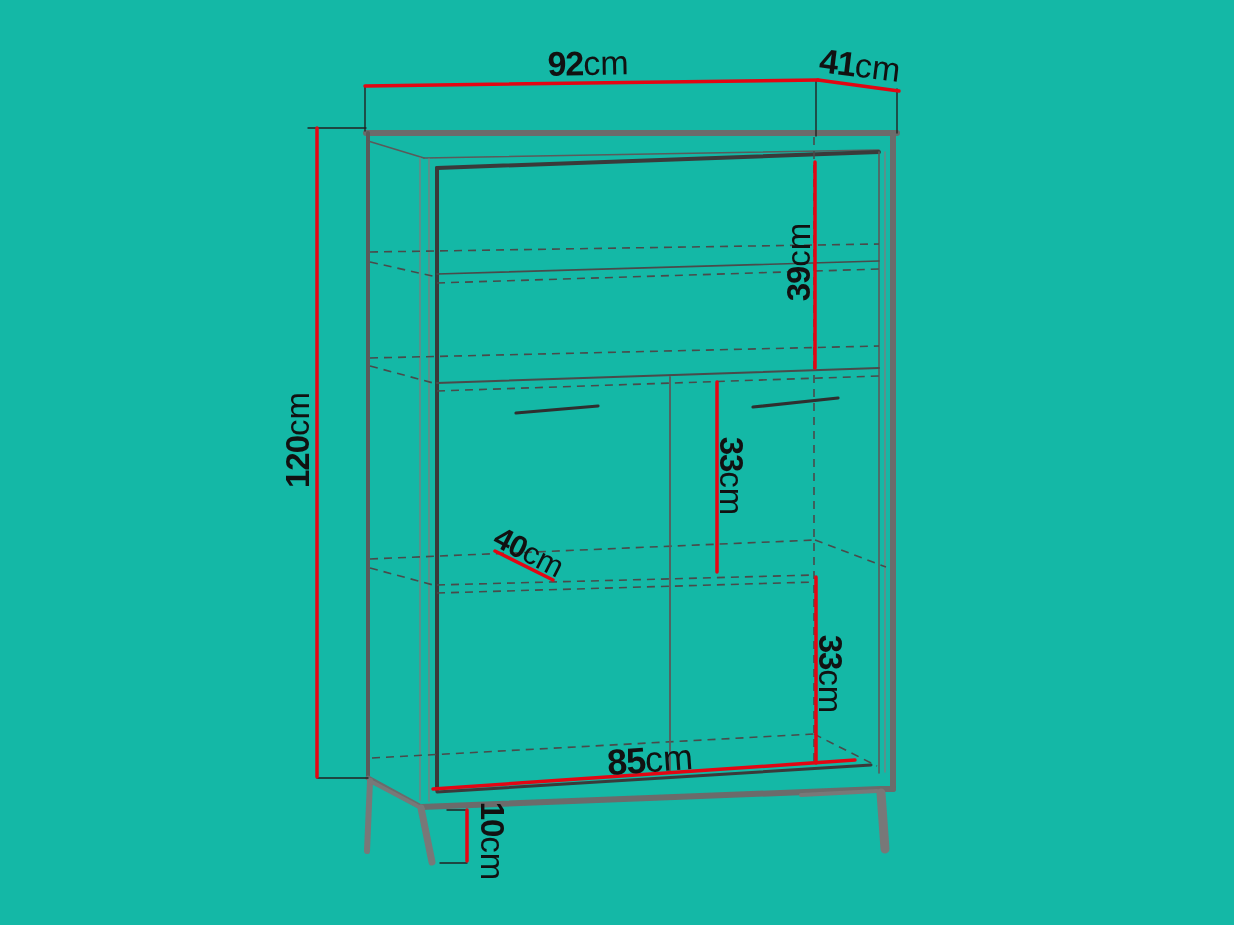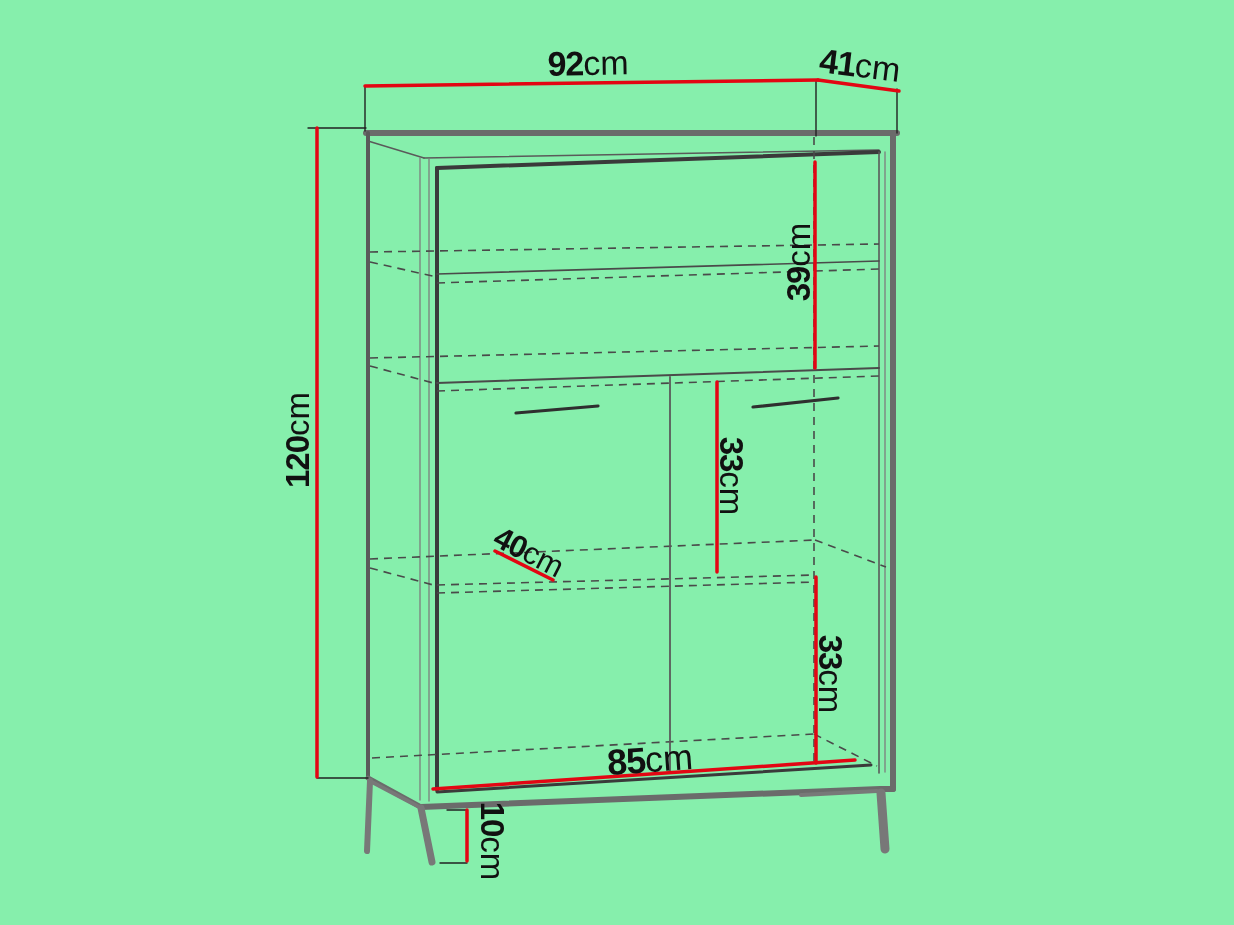--- a/index.html
+++ b/index.html
@@ -1,19 +1,19 @@
 <!DOCTYPE html>
 <html><head>
 <meta charset="utf-8">
 <style>
   html,body{margin:0;padding:0;background:#ffffff;}
   #stage{
     position:relative;
     width:1234px;height:925px;
-    background:#86efac;
+    background:#14b8a6;
     overflow:hidden;
     font-family:"Liberation Sans", sans-serif;
   }
   #drawing{position:absolute;left:0;top:0;}
   .dim{
     position:absolute;
     white-space:nowrap;
     color:#111111;
     line-height:1;
     transform-origin:center center;

